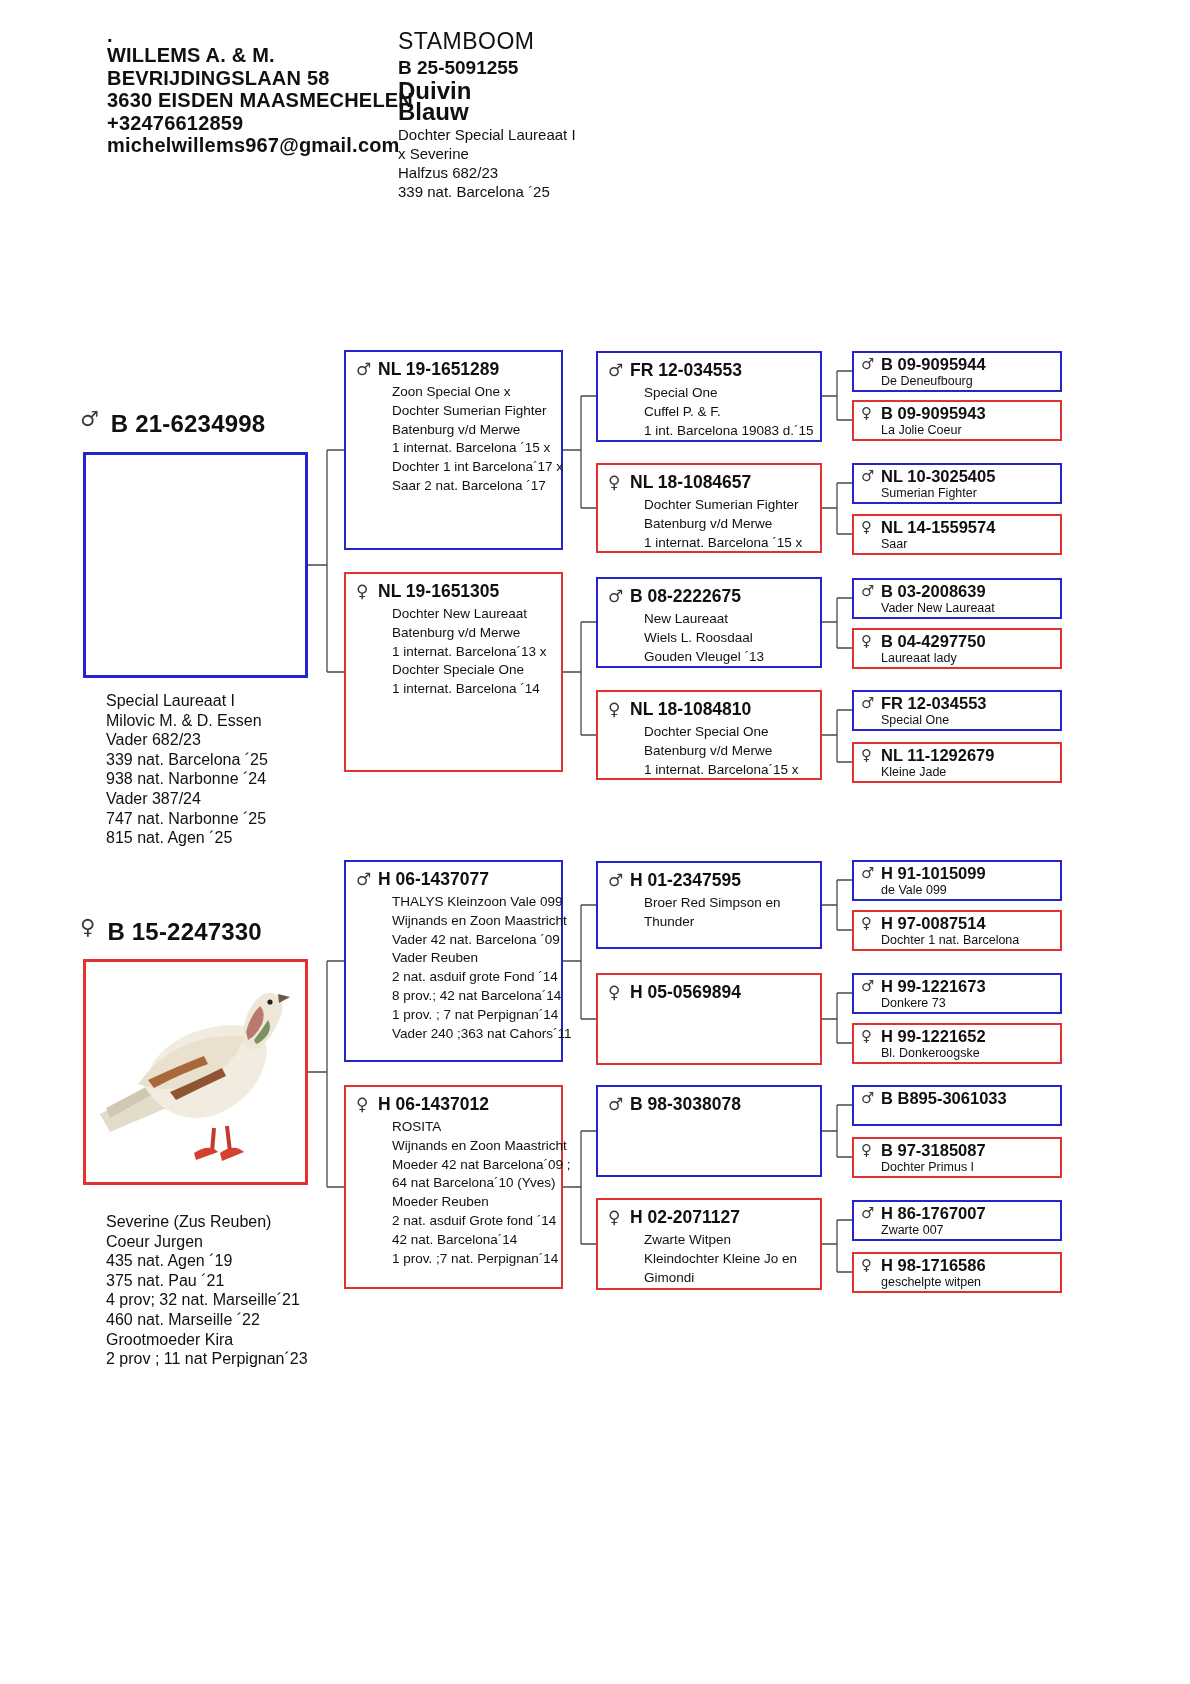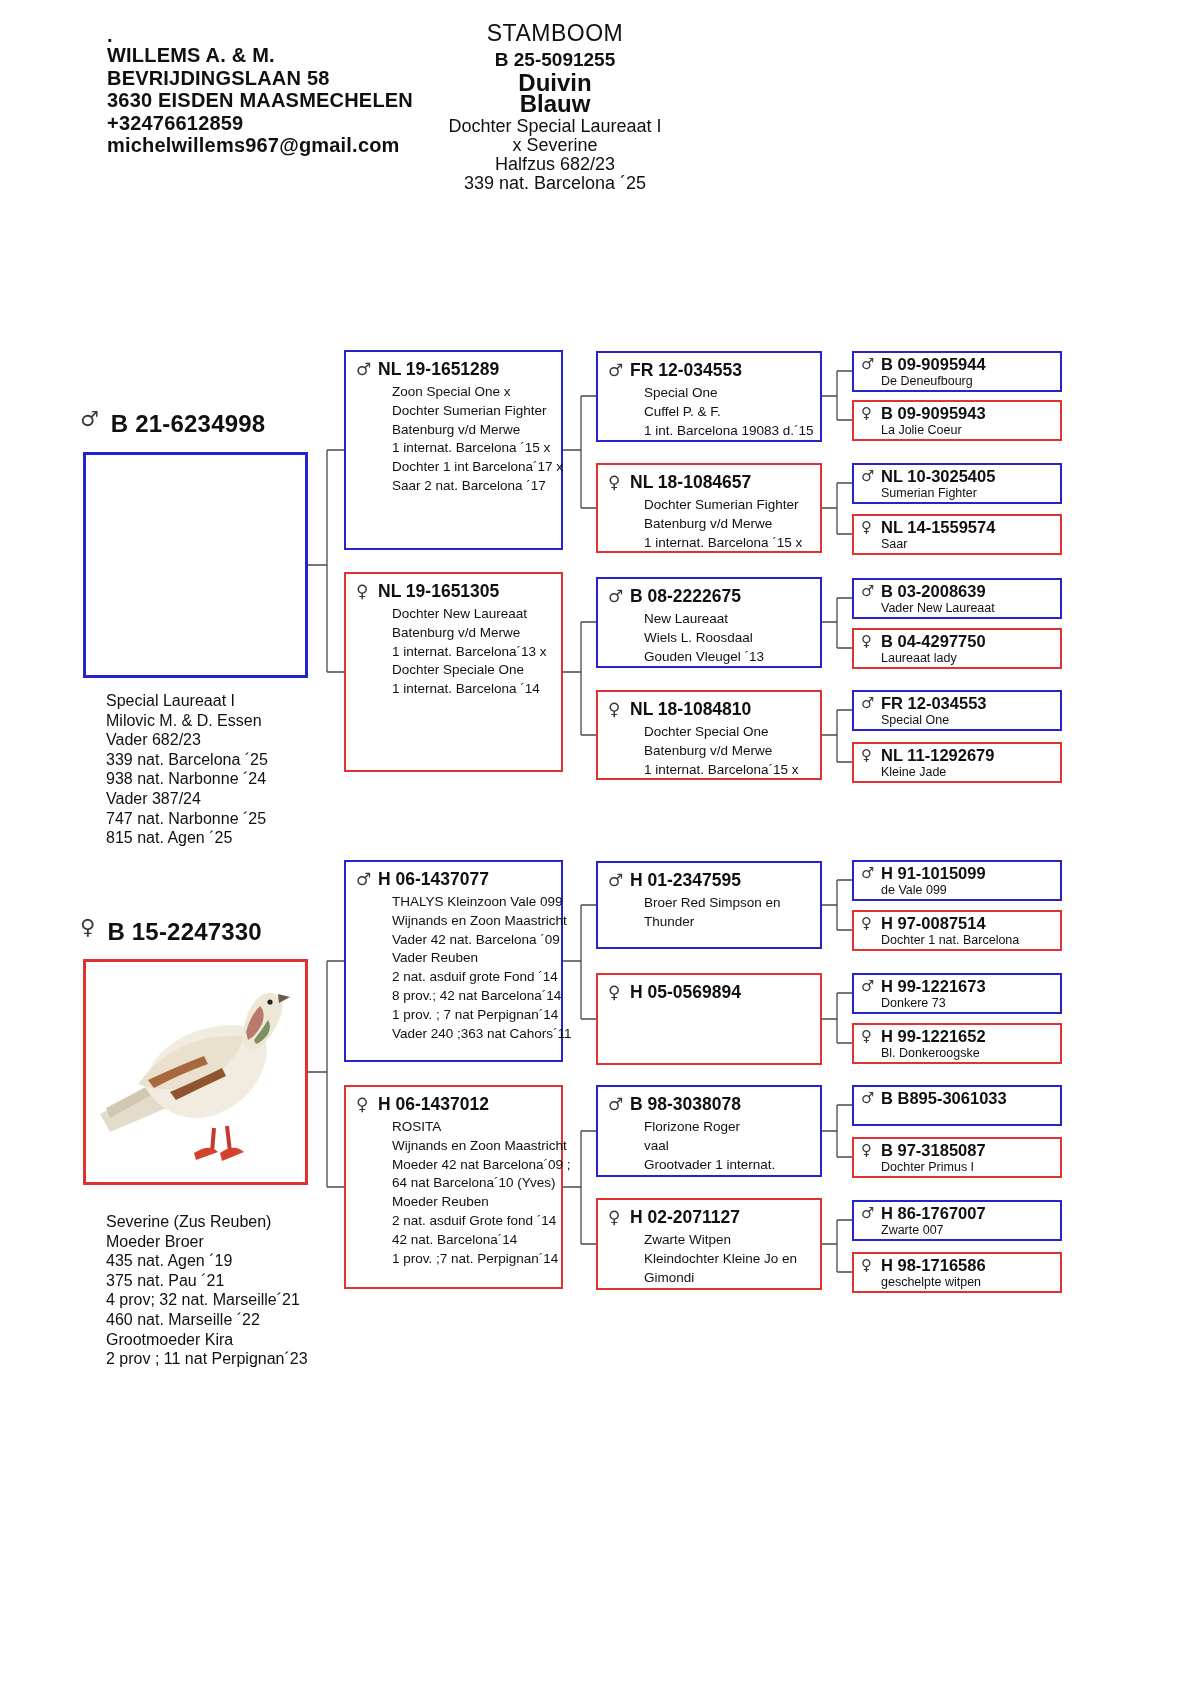--- a/index.html
+++ b/index.html
@@ -5,26 +5,26 @@
   *{margin:0;padding:0;box-sizing:border-box}
   html,body{background:#fff}
   .page{position:relative;width:1190px;height:1684px;background:#fff;color:#101010;
         font-family:"Liberation Sans","DejaVu Sans",sans-serif;overflow:hidden}
   .connectors{position:absolute;left:0;top:0;width:1190px;height:1684px;pointer-events:none}
 
   
   .owner{position:absolute;left:107px;top:26px;font-weight:bold}
   .owner-dot{font-size:20px;line-height:18px}
   .owner-lines .line{font-size:20px;line-height:22.5px;letter-spacing:.2px}
-  .title-block{position:absolute;left:398px;top:20px;width:314px;text-align:center}
+  .title-block{position:absolute;left:398px;top:28px;width:314px;}
   .t-heading{font-size:23px;line-height:27px;letter-spacing:.5px}
   .t-ring{font-size:19px;font-weight:bold;line-height:25px}
   .t-sex,.t-color{font-size:24px;font-weight:bold;line-height:21px}
   .t-lines{margin-top:3px}
-  .t-lines .line{font-size:18px;line-height:19px}
+  .t-lines .line{font-size:15px;line-height:19px}
 
   
   .parent-label{position:absolute;display:flex;align-items:flex-start;gap:12px}
   .parent-label .sym{font-size:21px;line-height:22px;margin-top:-2px}
   .pring{font-size:24px;font-weight:bold;line-height:27px;letter-spacing:.2px}
   .pbox{position:absolute;background:#fff;border:3px solid #000}
   .pbox.male{border-color:var(--male-color)}
   .pbox.female{border-color:var(--female-color)}
   .pnotes{position:absolute}
   .pnotes .line{font-size:16px;line-height:19.6px}
@@ -163,21 +163,21 @@
       <path d="M84,130 Q112,118 136,106 L140,114 Q114,126 90,138 Z" fill="#8f5530"></path>
       <path d="M156,78 Q158,52 170,38 Q182,26 192,34 Q200,42 194,56 Q186,76 172,88 Q160,88 156,78 Z" fill="#eee7d8"></path>
       <path d="M160,70 Q164,54 174,44 Q180,50 176,62 Q170,74 162,78 Z" fill="#b97a6d"></path>
       <path d="M168,78 Q176,68 182,58 Q186,64 182,72 Q176,80 170,82 Z" fill="#7d9160"></path>
       <circle cx="184" cy="40" r="2.6" fill="#222222"></circle>
       <path d="M192,32 L204,35 L193,41 Z" fill="#6b5a4a"></path>
     </svg>
   </div>
   <div class="pnotes dam-notes">
       <div class="line">Severine (Zus Reuben)</div>
-      <div class="line">Moeder Broer</div>
+      <div class="line">Coeur Jurgen</div>
       <div class="line">435 nat. Agen ´19</div>
       <div class="line">375 nat. Pau ´21</div>
       <div class="line">4 prov; 32 nat. Marseille´21</div>
       <div class="line">460 nat. Marseille ´22</div>
       <div class="line">Grootmoeder Kira</div>
       <div class="line">2 prov ; 11 nat Perpignan´23</div>
     </div>
 
   <div class="node male g2a">
     <div class="nhead">
@@ -297,25 +297,20 @@
     <div class="nhead">
       <span class="sym">♀</span>
       <span class="nring">H 05-0569894</span>
     </div>
   </div>
   <div class="node male g3g">
     <div class="nhead">
       <span class="sym">♂</span>
       <span class="nring">B 98-3038078</span>
     </div>
-    <div class="nbody">
-        <div class="line">Florizone Roger</div>
-        <div class="line">vaal</div>
-        <div class="line">Grootvader 1 internat.</div>
-      </div>
   </div>
   <div class="node female g3h">
     <div class="nhead">
       <span class="sym">♀</span>
       <span class="nring">H 02-2071127</span>
     </div>
     <div class="nbody">
         <div class="line">Zwarte Witpen</div>
         <div class="line">Kleindochter Kleine Jo en</div>
         <div class="line">Gimondi</div>

